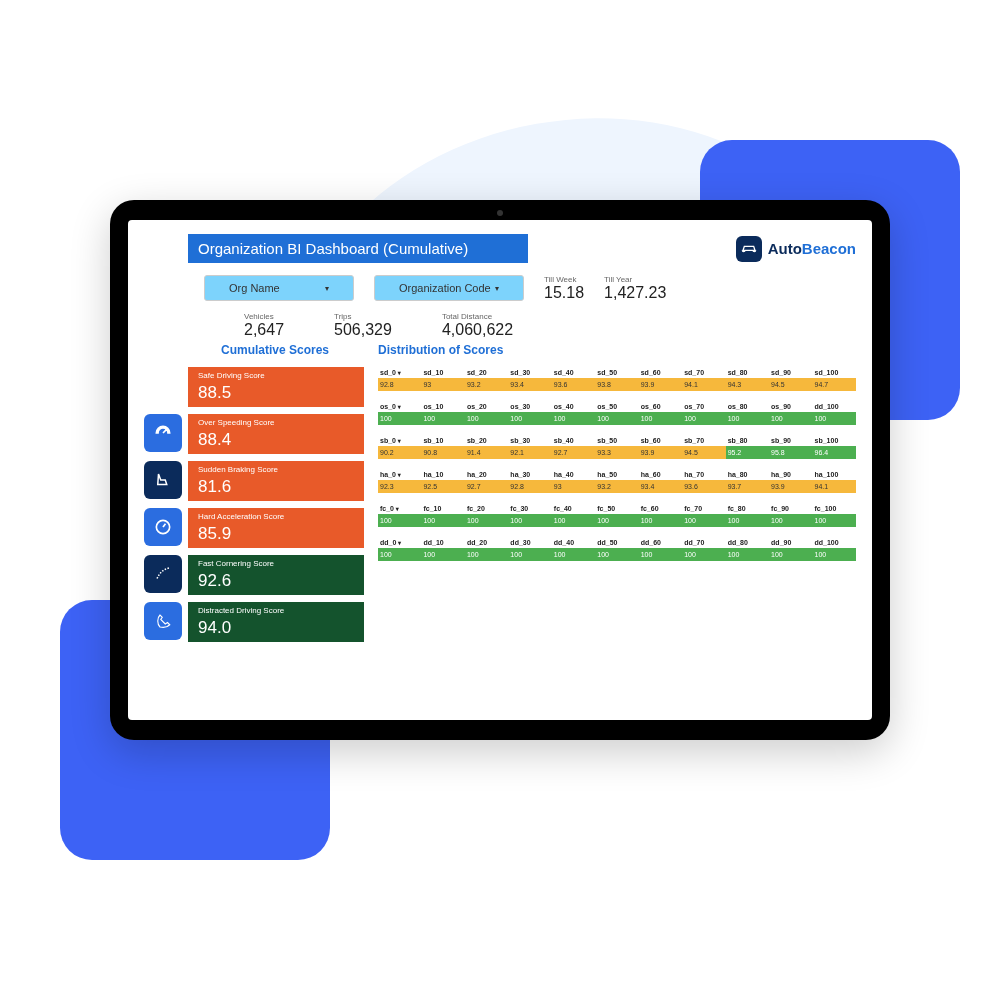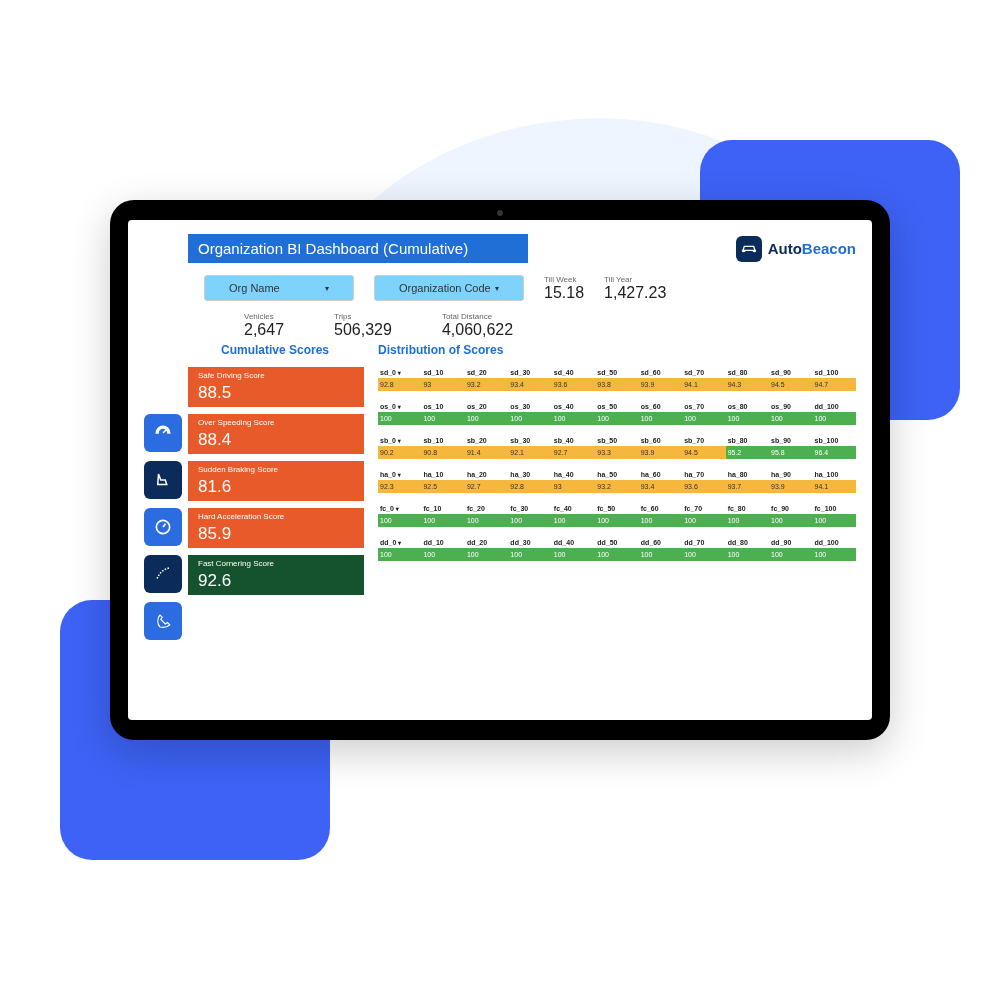--- a/index.html
+++ b/index.html
@@ -164,20 +164,24 @@
             <span class="score-name">Fast Cornering Score</span>
             <span class="score-val">92.6</span>
           </div>
         </div>
         <div class="score-row">
           <div class="score-icon icon-distract">
             <svg width="18" height="18" viewBox="0 0 24 24">
                 <path d="M8 20c-4-4-4-12 0-16l3 3-2 3 6 6 3-2 3 3c-4 4-9 4-13 3z" fill="none" stroke="#fff" stroke-width="1.5"></path>
               </svg>
           </div>
+          <div class="score-card yellow">
+            <span class="score-name">Distracted Driving Score</span>
+            <span class="score-val">94.0</span>
+          </div>
         </div>
       </div>
 
       <div class="right-col">
         <div class="section-title">Distribution of  Scores</div>
 
         <div class="dist-block">
           <div class="dist-head-row" id="sd-h">
               <div>sd_0</div>
               <div>sd_10</div>

